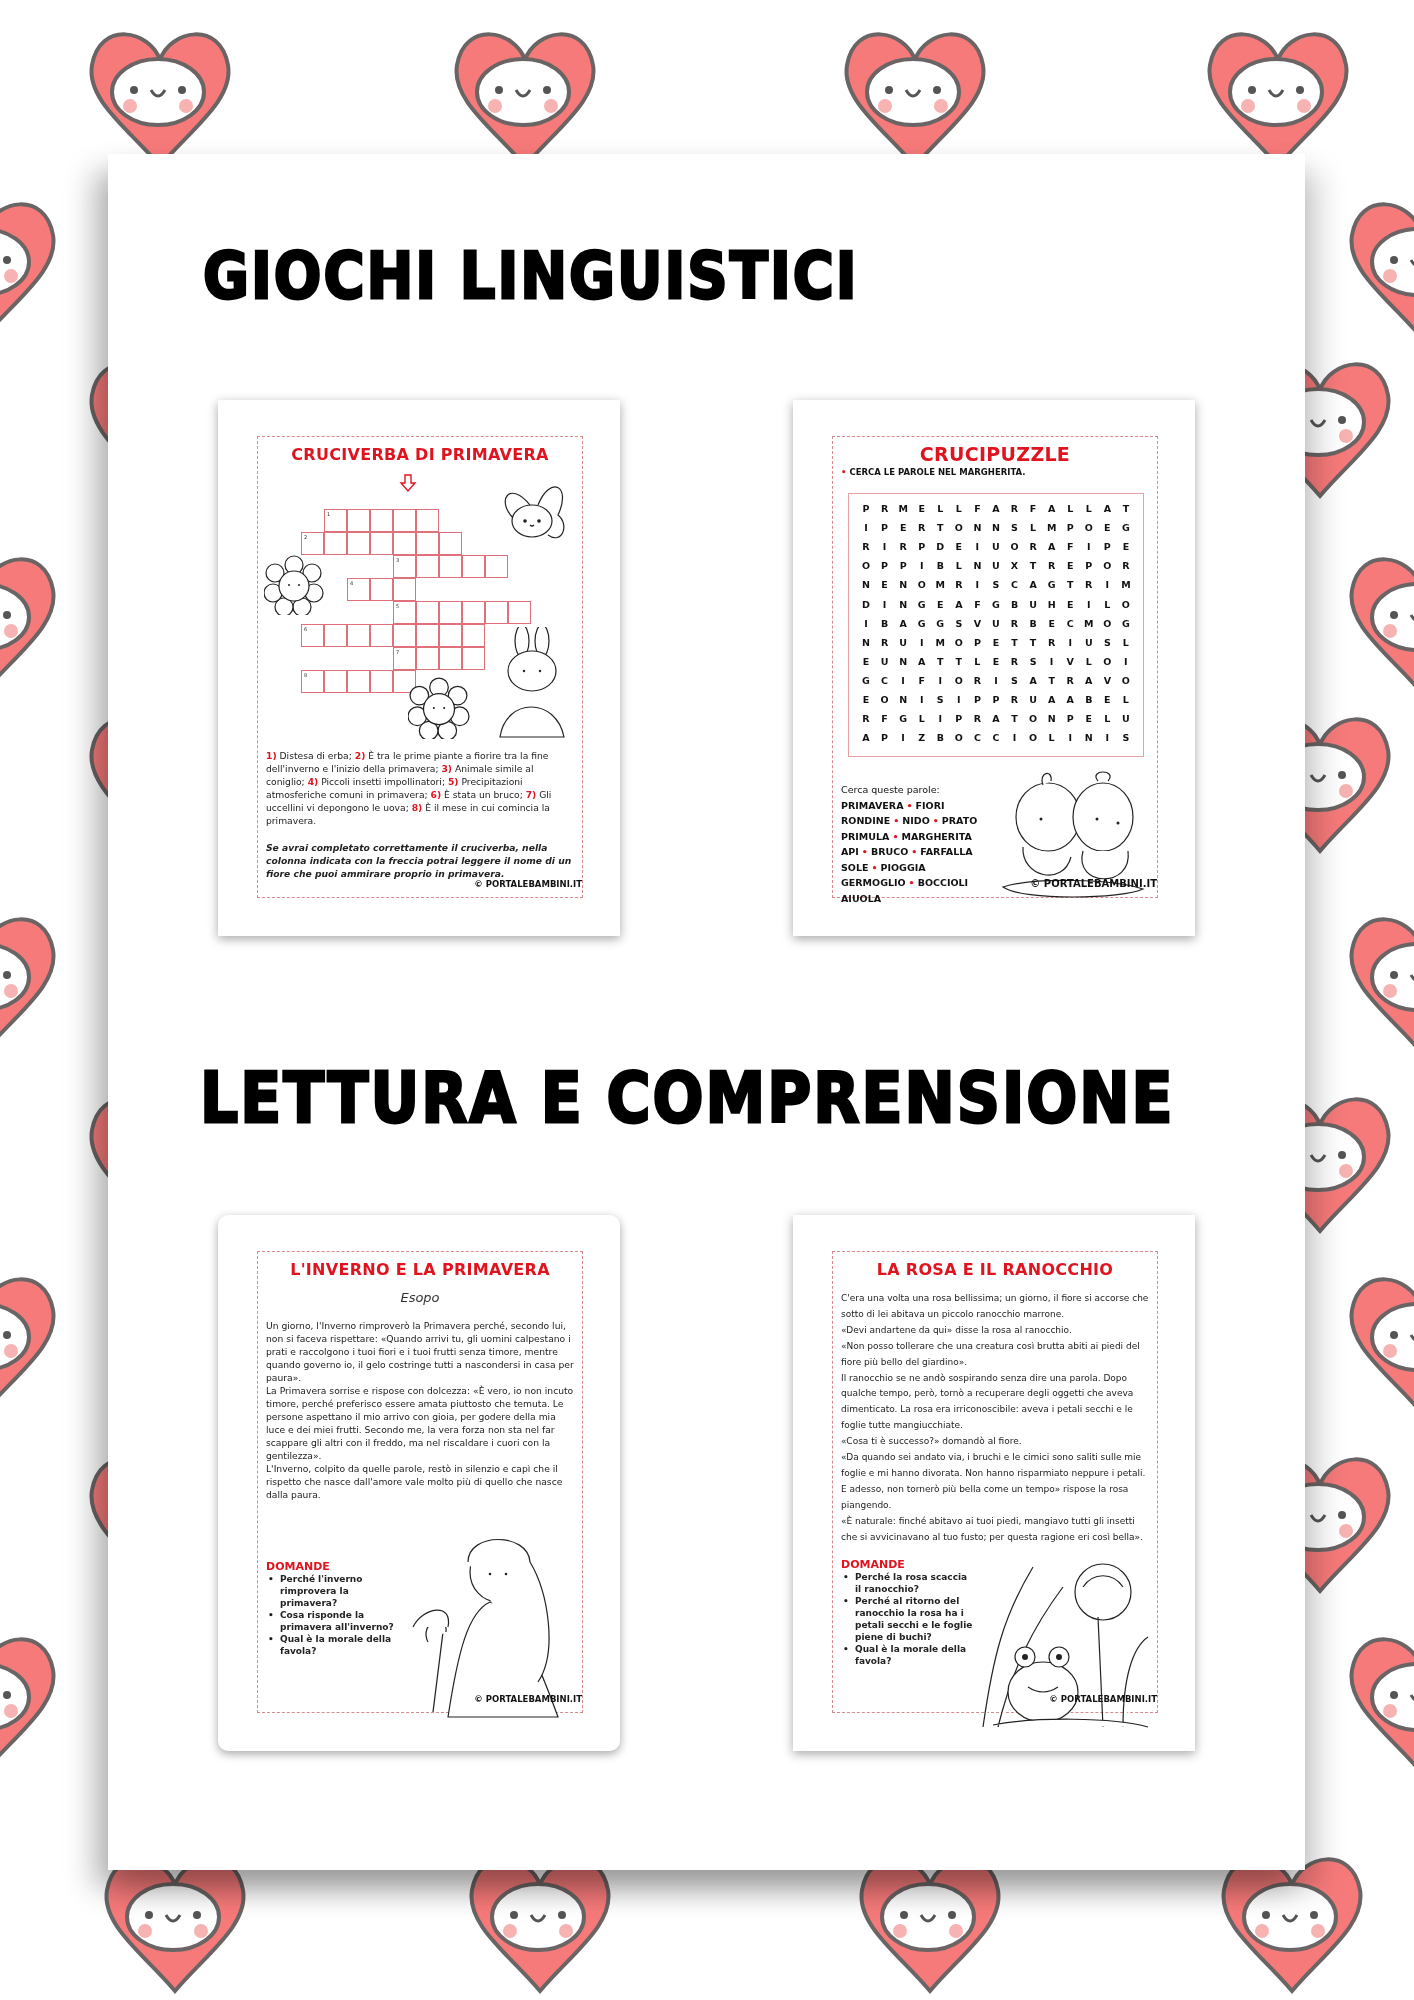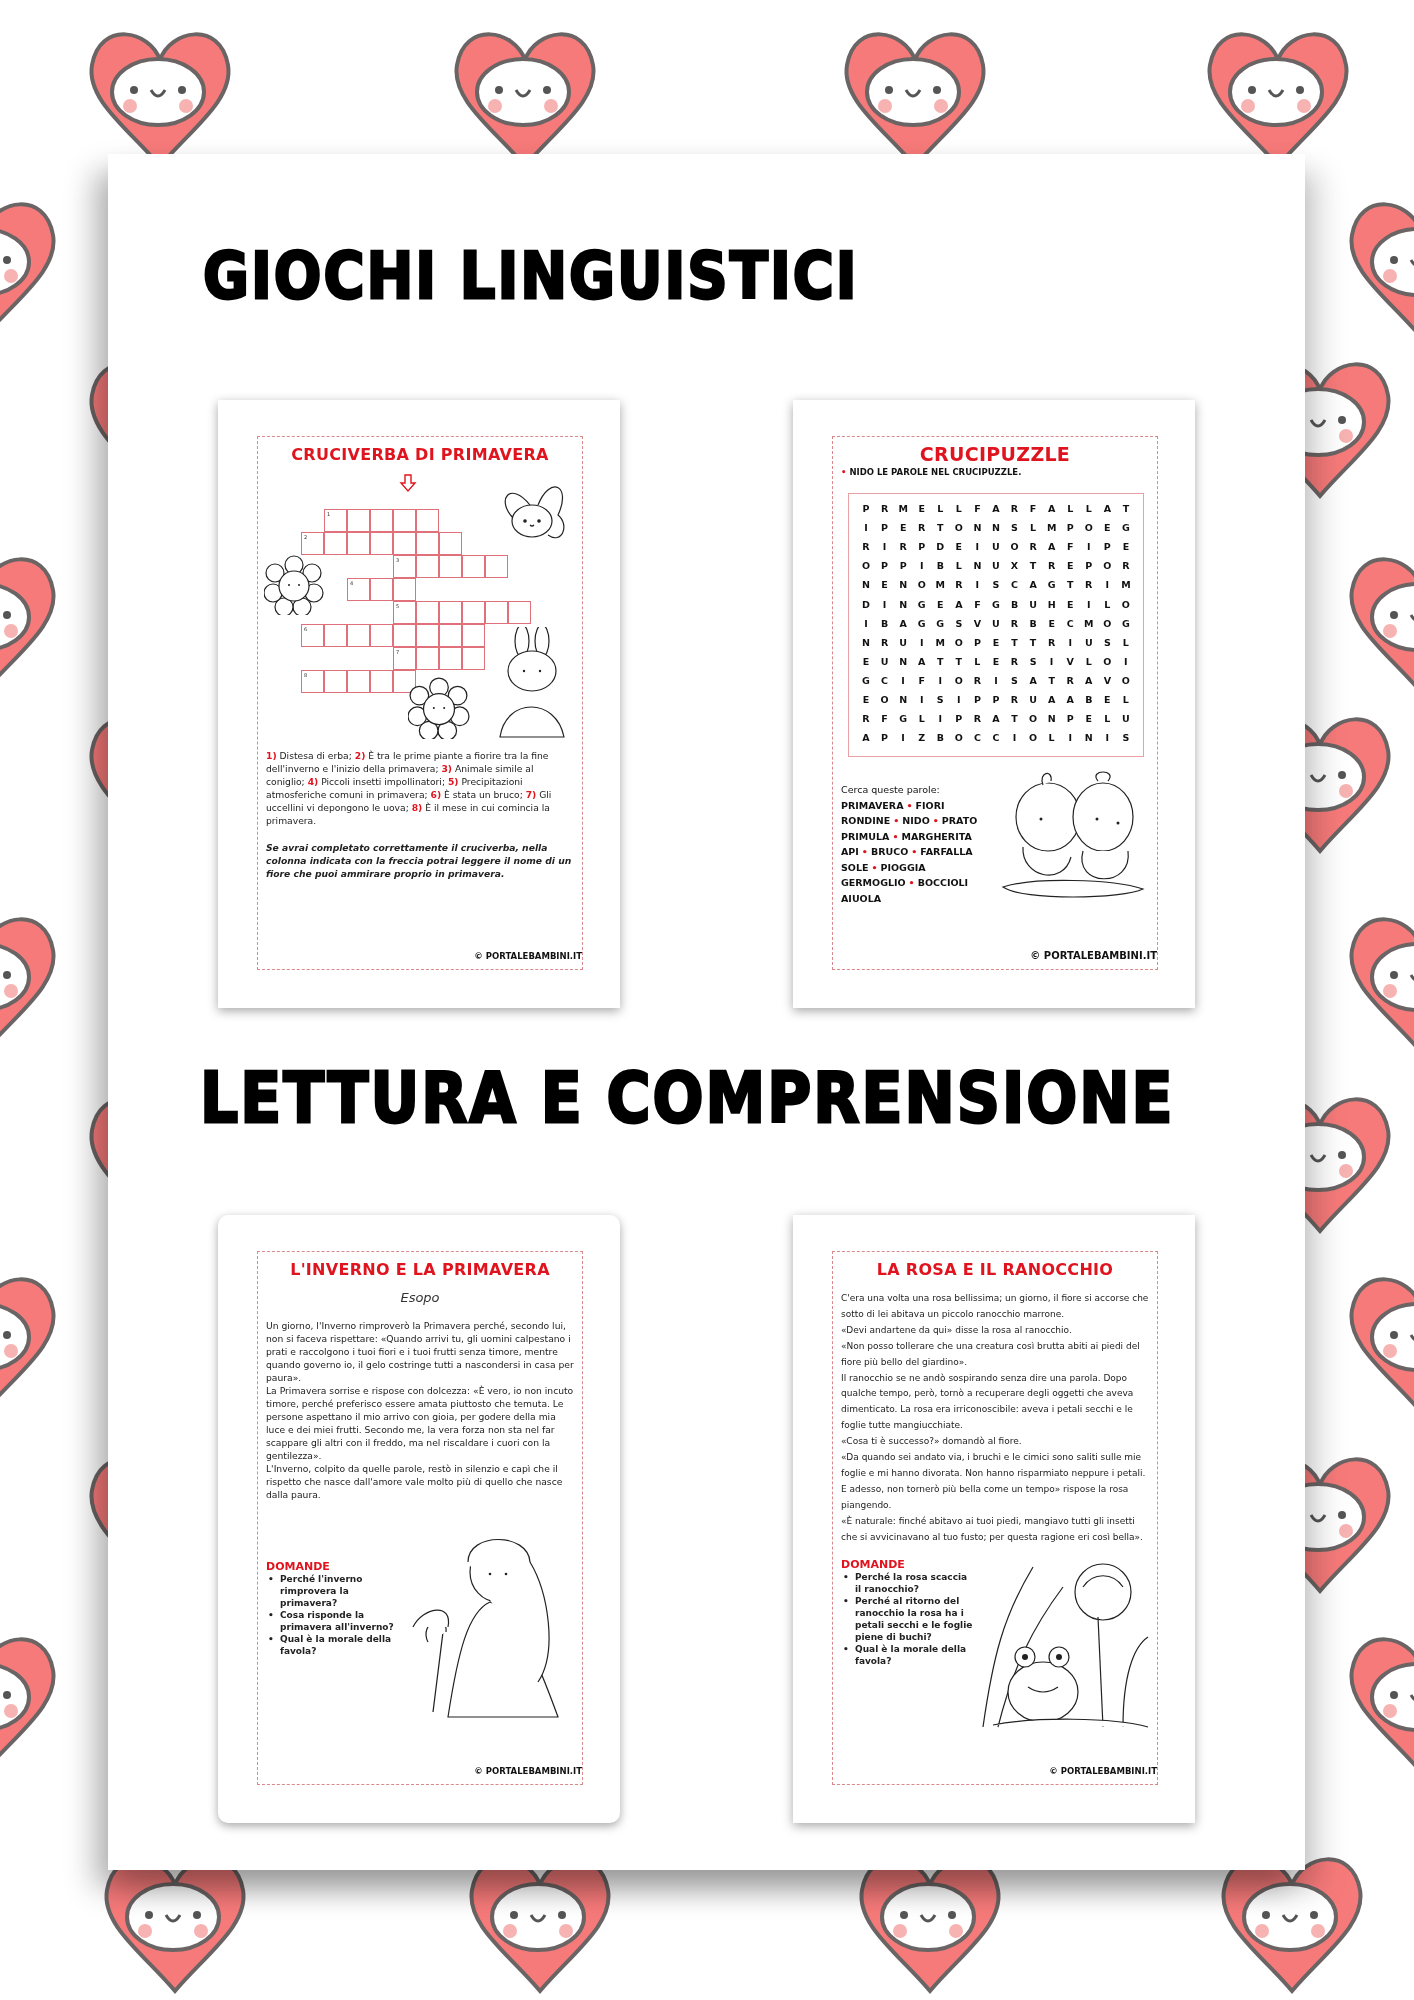--- a/index.html
+++ b/index.html
@@ -19,21 +19,21 @@
   .section-title {
     position: absolute; font-family: "DejaVu Sans", sans-serif; font-weight: 900;
     color: #000; letter-spacing: 2px; transform: scaleY(1.15); transform-origin: left top;
     -webkit-text-stroke: 2.5px #000; white-space: nowrap;
   }
   .title-1 { left: 95px; top: 84px; font-size: 56px; }
   .title-2 { left: 92px; top: 904px; font-size: 60px; }
 
   
   .card {
-    position: absolute; width: 402px; height: 608px; background: #fff;
+    position: absolute; width: 402px; height: 536px; background: #fff;
     box-shadow: 0 3px 10px rgba(0,0,0,0.35);
   }
   .card-inner {
     position: absolute; left: 39px; top: 36px; right: 37px; bottom: 38px;
     border: 1.5px dashed #d9898c;
   }
   .card-title {
     text-align: center; color: #e0141e; font-weight: bold; font-size: 16px;
     letter-spacing: 0.3px; margin-top: 8px;
   }
@@ -499,21 +499,21 @@
       <p id="clues"><span class="red">1)</span><span> Distesa di erba; </span><span class="red">2)</span><span> È tra le prime piante a fiorire tra la fine dell'inverno e l'inizio della primavera; </span><span class="red">3)</span><span> Animale simile al coniglio; </span><span class="red">4)</span><span> Piccoli insetti impollinatori; </span><span class="red">5)</span><span> Precipitazioni atmosferiche comuni in primavera; </span><span class="red">6)</span><span> È stata un bruco; </span><span class="red">7)</span><span> Gli uccellini vi depongono le uova; </span><span class="red">8)</span><span> È il mese in cui comincia la primavera.</span></p>
       <p class="italic" style="margin-top:14px;">Se avrai completato correttamente il cruciverba, nella colonna indicata con la freccia potrai leggere il nome di un fiore che puoi ammirare proprio in primavera.</p>
     </div>
     <div class="footer">© PORTALEBAMBINI.IT</div>
   </div>
 </div>
 
 <div class="card" style="left:793px; top:400px;">
   <div class="card-inner">
     <div class="card-title big">CRUCIPUZZLE</div>
-    <div class="ws-instr">NIDO LE PAROLE NEL CRUCIPUZZLE.</div>
+    <div class="ws-instr">CERCA LE PAROLE NEL MARGHERITA.</div>
     <div class="ws-grid" id="wsgrid" style="padding-top: 5px;">
         <div class="ws-row">
           <span>P</span>
           <span>R</span>
           <span>M</span>
           <span>E</span>
           <span>L</span>
           <span>L</span>
           <span>F</span>
           <span>A</span>

